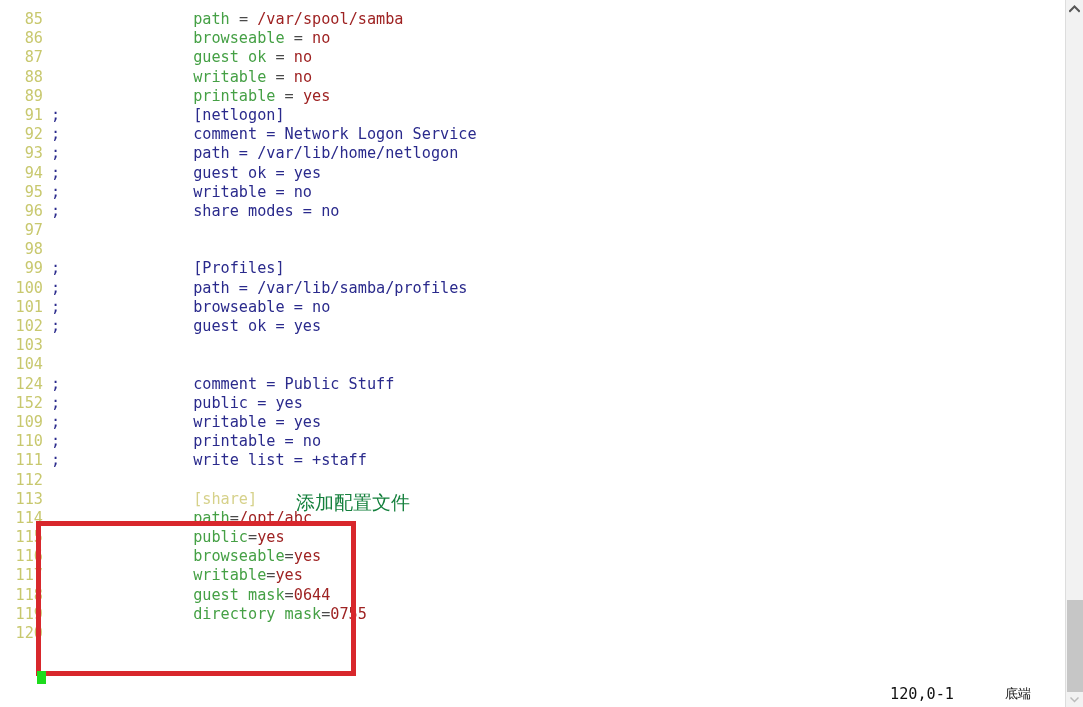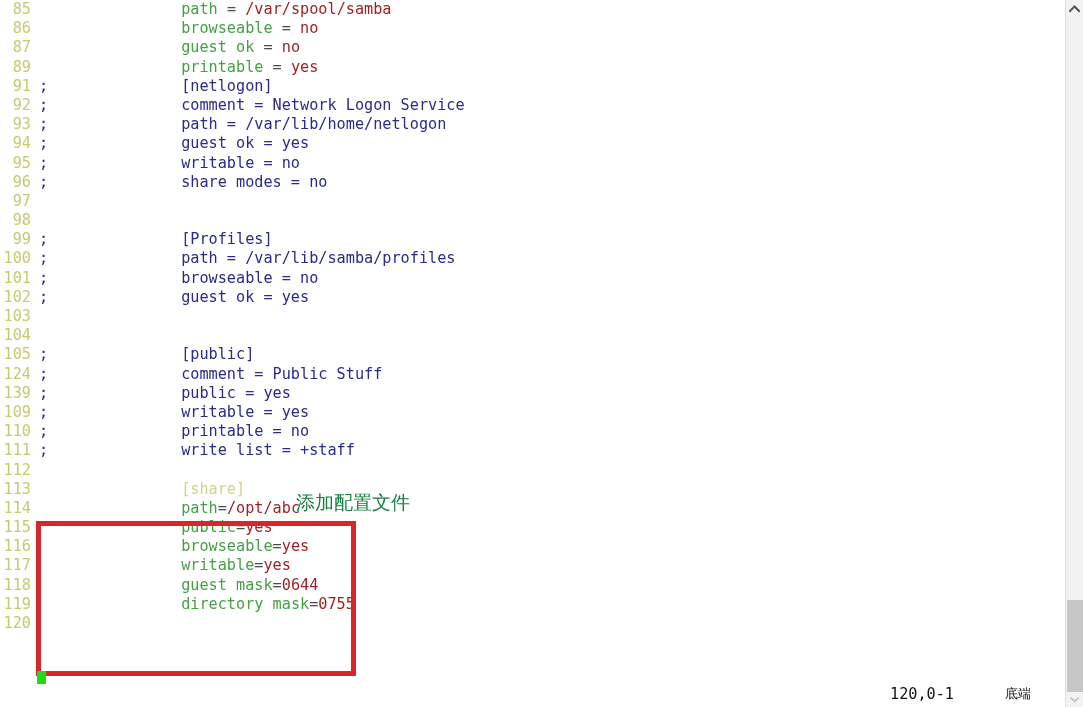--- a/index.html
+++ b/index.html
@@ -20,22 +20,23 @@
     position: absolute;
     left: 0; top: 0;
     width: 1065px;
     height: 707px;
     background: #ffffff;
   }
 
   .code-area {
     position: absolute;
     left: 0;
-    top: 0;
+    top: 10px;
     width: 1065px;
+    padding-left: 12px;
   }
 
   .line {
     height: 19.2px;
     line-height: 19.2px;
     font-size: 15.2px;
     white-space: pre;
     position: relative;
   }
 
@@ -161,38 +162,38 @@
 </style>
 </head>
 <body>
 
 <div id="editor">
 
   <div class="code-area">
       <div class="line"><span class="lineno">85</span><span class="cmt-mark blank"></span><span class="tok-plain">        </span><span class="tok-key">path</span><span class="tok-plain"> </span><span class="tok-eq">=</span><span class="tok-plain"> </span><span class="tok-val">/var/spool/samba</span></div>
       <div class="line"><span class="lineno">86</span><span class="cmt-mark blank"></span><span class="tok-plain">        </span><span class="tok-key">browseable</span><span class="tok-plain"> </span><span class="tok-eq">=</span><span class="tok-plain"> </span><span class="tok-val">no</span></div>
       <div class="line"><span class="lineno">87</span><span class="cmt-mark blank"></span><span class="tok-plain">        </span><span class="tok-key">guest ok</span><span class="tok-plain"> </span><span class="tok-eq">=</span><span class="tok-plain"> </span><span class="tok-val">no</span></div>
+      <div class="line"><span class="lineno">88</span><span class="cmt-mark blank"></span><span class="tok-plain">        </span><span class="tok-key">writable</span><span class="tok-plain"> </span><span class="tok-eq">=</span><span class="tok-plain"> </span><span class="tok-val">no</span></div>
       <div class="line"><span class="lineno">89</span><span class="cmt-mark blank"></span><span class="tok-plain">        </span><span class="tok-key">printable</span><span class="tok-plain"> </span><span class="tok-eq">=</span><span class="tok-plain"> </span><span class="tok-val">yes</span></div>
       <div class="line"><span class="lineno">91</span><span class="cmt-mark">;</span><span class="code">        [netlogon]</span></div>
       <div class="line"><span class="lineno">92</span><span class="cmt-mark">;</span><span class="code">        comment = Network Logon Service</span></div>
       <div class="line"><span class="lineno">93</span><span class="cmt-mark">;</span><span class="code">        path = /var/lib/home/netlogon</span></div>
       <div class="line"><span class="lineno">94</span><span class="cmt-mark">;</span><span class="code">        guest ok = yes</span></div>
       <div class="line"><span class="lineno">95</span><span class="cmt-mark">;</span><span class="code">        writable = no</span></div>
       <div class="line"><span class="lineno">96</span><span class="cmt-mark">;</span><span class="code">        share modes = no</span></div>
       <div class="line"><span class="lineno">97</span><span class="cmt-mark blank"></span><span class="code"></span></div>
       <div class="line"><span class="lineno">98</span><span class="cmt-mark blank"></span><span class="code"></span></div>
       <div class="line"><span class="lineno">99</span><span class="cmt-mark">;</span><span class="code">        [Profiles]</span></div>
       <div class="line"><span class="lineno">100</span><span class="cmt-mark">;</span><span class="code">        path = /var/lib/samba/profiles</span></div>
       <div class="line"><span class="lineno">101</span><span class="cmt-mark">;</span><span class="code">        browseable = no</span></div>
       <div class="line"><span class="lineno">102</span><span class="cmt-mark">;</span><span class="code">        guest ok = yes</span></div>
       <div class="line"><span class="lineno">103</span><span class="cmt-mark blank"></span><span class="code"></span></div>
       <div class="line"><span class="lineno">104</span><span class="cmt-mark blank"></span><span class="code"></span></div>
-      <div class="line"><span class="lineno">105</span><span class="cmt-mark">;</span><span class="code">        [public]</span></div>
       <div class="line"><span class="lineno">124</span><span class="cmt-mark">;</span><span class="code">        comment = Public Stuff</span></div>
-      <div class="line"><span class="lineno">139</span><span class="cmt-mark">;</span><span class="code">        public = yes</span></div>
+      <div class="line"><span class="lineno">152</span><span class="cmt-mark">;</span><span class="code">        public = yes</span></div>
       <div class="line"><span class="lineno">109</span><span class="cmt-mark">;</span><span class="code">        writable = yes</span></div>
       <div class="line"><span class="lineno">110</span><span class="cmt-mark">;</span><span class="code">        printable = no</span></div>
       <div class="line"><span class="lineno">111</span><span class="cmt-mark">;</span><span class="code">        write list = +staff</span></div>
       <div class="line"><span class="lineno">112</span><span class="cmt-mark blank"></span></div>
       <div class="line"><span class="lineno">113</span><span class="cmt-mark blank"></span><span class="tok-plain">        </span><span class="tok-sect">[share]</span></div>
       <div class="line"><span class="lineno">114</span><span class="cmt-mark blank"></span><span class="tok-plain">        </span><span class="tok-key">path</span><span class="tok-eq">=</span><span class="tok-val">/opt/abc</span></div>
       <div class="line"><span class="lineno">115</span><span class="cmt-mark blank"></span><span class="tok-plain">        </span><span class="tok-key">public</span><span class="tok-eq">=</span><span class="tok-val">yes</span></div>
       <div class="line"><span class="lineno">116</span><span class="cmt-mark blank"></span><span class="tok-plain">        </span><span class="tok-key">browseable</span><span class="tok-eq">=</span><span class="tok-val">yes</span></div>
       <div class="line"><span class="lineno">117</span><span class="cmt-mark blank"></span><span class="tok-plain">        </span><span class="tok-key">writable</span><span class="tok-eq">=</span><span class="tok-val">yes</span></div>
       <div class="line"><span class="lineno">118</span><span class="cmt-mark blank"></span><span class="tok-plain">        </span><span class="tok-key">guest mask</span><span class="tok-eq">=</span><span class="tok-val">0644</span></div>

